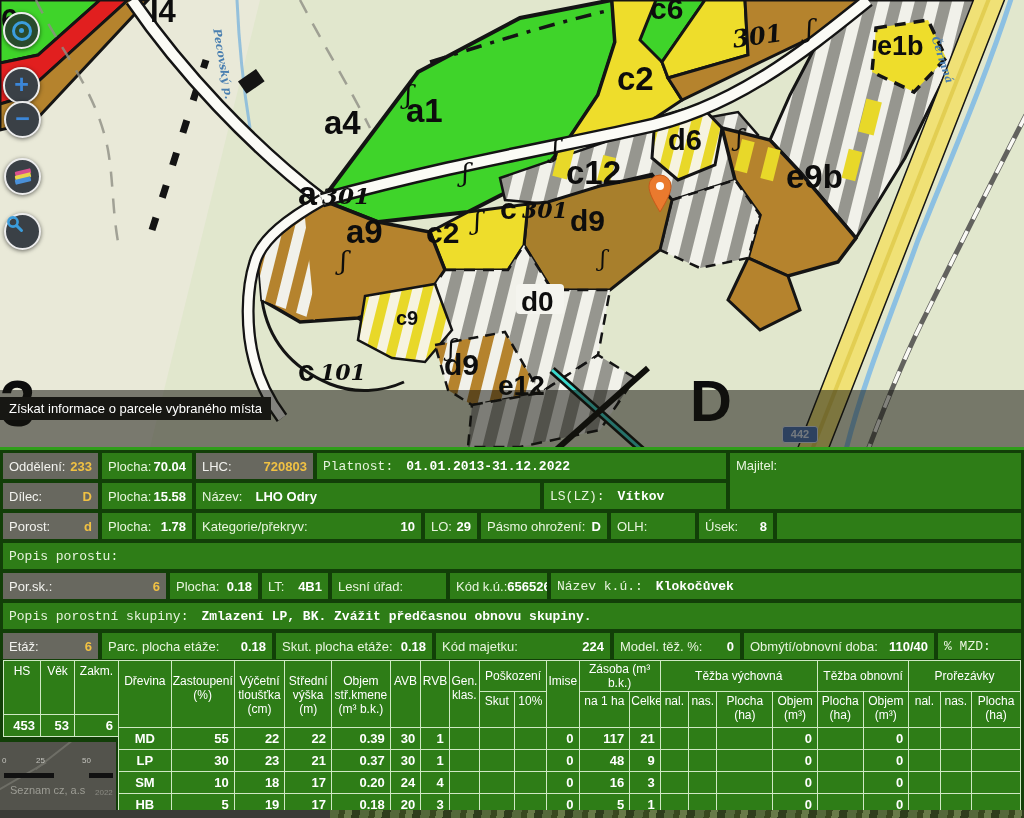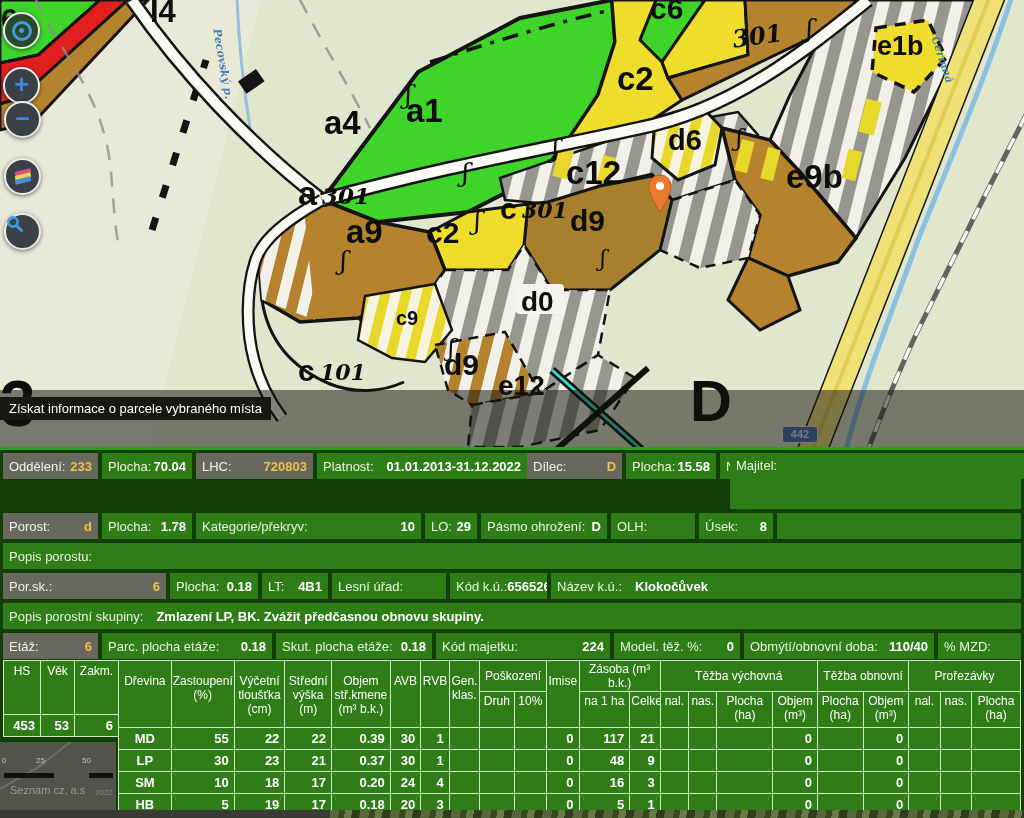--- a/index.html
+++ b/index.html
@@ -29,30 +29,30 @@
   .tgt-dot{width:5px;height:5px;background:#3b9ddd;border-radius:50%;}
   .zi{color:#3b86d8;font-size:25px;font-weight:bold;line-height:1;margin-top:-3px;}
   .layer-bar{display:block;width:16px;height:5px;border-radius:1px;transform:rotate(-14deg);margin:-1px 0;}
 
   
   .panel{position:absolute;left:0;top:447px;width:1024px;height:371px;background:#123f08;
          border-top:3px solid #2f9e1a;box-sizing:border-box;}
   .panel-rows{position:absolute;left:3px;top:3px;width:1018px;}
   .prow{display:flex;gap:4px;margin-bottom:4px;}
   .prow-a{display:flex;gap:4px;margin-bottom:4px;}
-  .cola{width:723px;display:flex;}
+  .cola{width:723px;display:flex;flex-direction:column;}
   .cell{display:flex;align-items:center;background:#2e7d17;height:26px;padding:0 6px;
         color:#e8f4de;font-size:13px;box-sizing:border-box;overflow:hidden;}
   .cell .lbl{white-space:nowrap;}
   .cell .val{margin-left:auto;font-weight:bold;color:#ffffff;white-space:nowrap;}
   .cell.vleft .val{margin-left:13px;margin-right:auto;}
   .cell.hl{background:#68685f;color:#f2f2ee;}
   .cell.hl .val{color:#f0c143;}
   .cell.majitel{height:56px;align-items:flex-start;padding-top:5px;flex:1;}
-  .fx{flex:1;}
+  .fx{flex:1;font-family:Liberation Mono, monospace;}
 
   
   .ftable{border-collapse:collapse;table-layout:fixed;position:absolute;background:#123f08;}
   .ftable th,.ftable td{border:1px solid #cfe9c4;background:#2e7d17;color:#fff;overflow:hidden;box-sizing:border-box;}
   .ftable th{font-size:12px;font-weight:normal;text-align:center;white-space:pre-line;
              line-height:1.18;padding:1px 1px;vertical-align:middle;}
   .ftable th.tall{vertical-align:top;padding-top:13px;}
   .ftable tr.h1 th{height:20px;}
   .ftable tr.h2 th{height:36px;vertical-align:top;padding-top:2px;}
   .ftable td{font-size:13px;font-weight:bold;text-align:right;padding:0 5px;height:22px;}
@@ -465,21 +465,21 @@
         <th class="tall" rowspan="2">Gen.
 klas.</th>
         <th colspan="2">Poškození</th>
         <th class="tall" rowspan="2">Imise</th>
         <th colspan="2">Zásoba (m³ b.k.)</th>
         <th colspan="4">Těžba výchovná</th>
         <th colspan="2">Těžba obnovní</th>
         <th colspan="3">Prořezávky</th>
       </tr>
       <tr class="h2">
-        <th>Druh</th>
+        <th>Skut</th>
         <th>10%</th>
         <th>na 1 ha</th>
         <th>Celkem</th>
         <th>nal.</th>
         <th>nas.</th>
         <th>Plocha
 (ha)</th>
         <th>Objem
 (m³)</th>
         <th>Plocha

